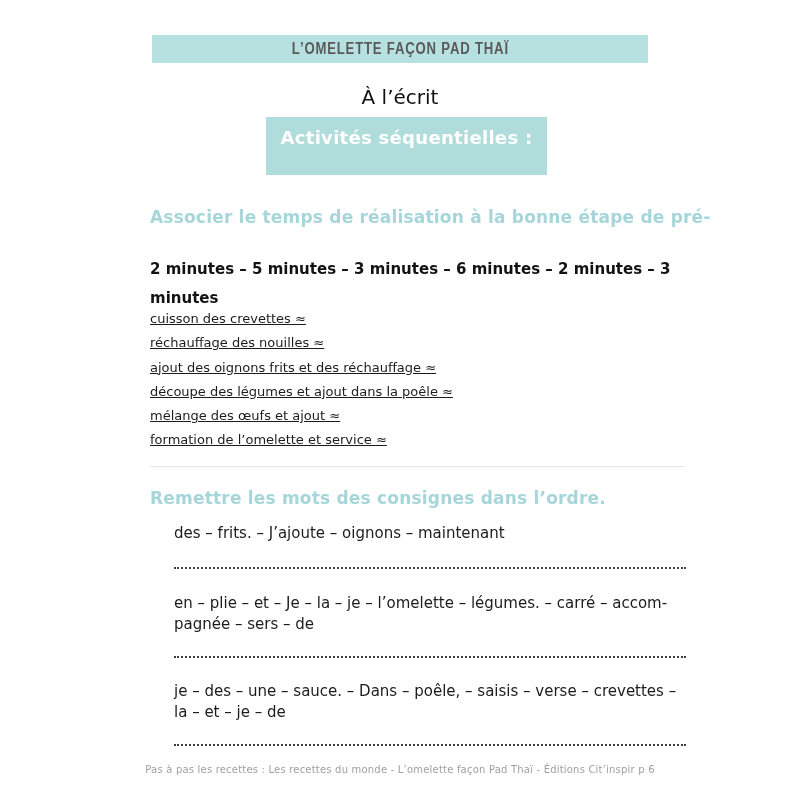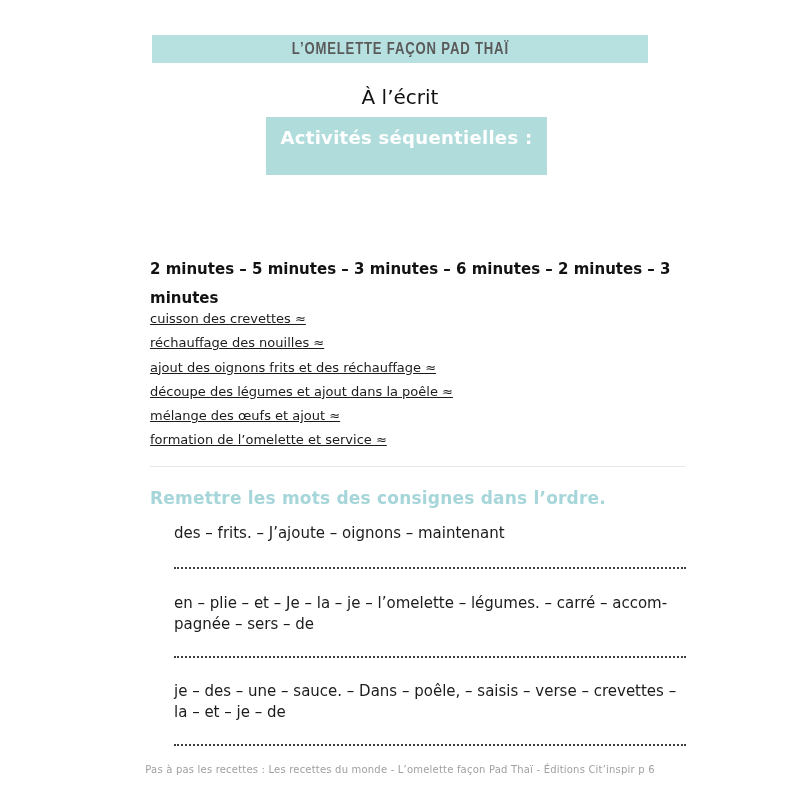--- a/index.html
+++ b/index.html
@@ -101,20 +101,21 @@
     <span class="banner-title">L’OMELETTE FAÇON PAD THAÏ</span>
   </div>
 
   <div class="page-title">À l’écrit</div>
 
   <div class="activities-box">
     <div class="activities-label">Activités séquentielles :</div>
   </div>
 
   <div class="heading-associer teal-heading nowrap">
+      <div class="heading-line">Associer le temps de réalisation à la bonne étape de pré-</div>
     </div>
 
   <div class="minutes nowrap">
       <div class="durations-line">2 minutes – 5 minutes – 3 minutes – 6 minutes – 2 minutes – 3</div>
       <div class="durations-line">minutes</div>
     </div>
 
   <div class="steps nowrap">
       <div class="step-line">cuisson des crevettes ≈</div>
       <div class="step-line">réchauffage des nouilles ≈</div>

